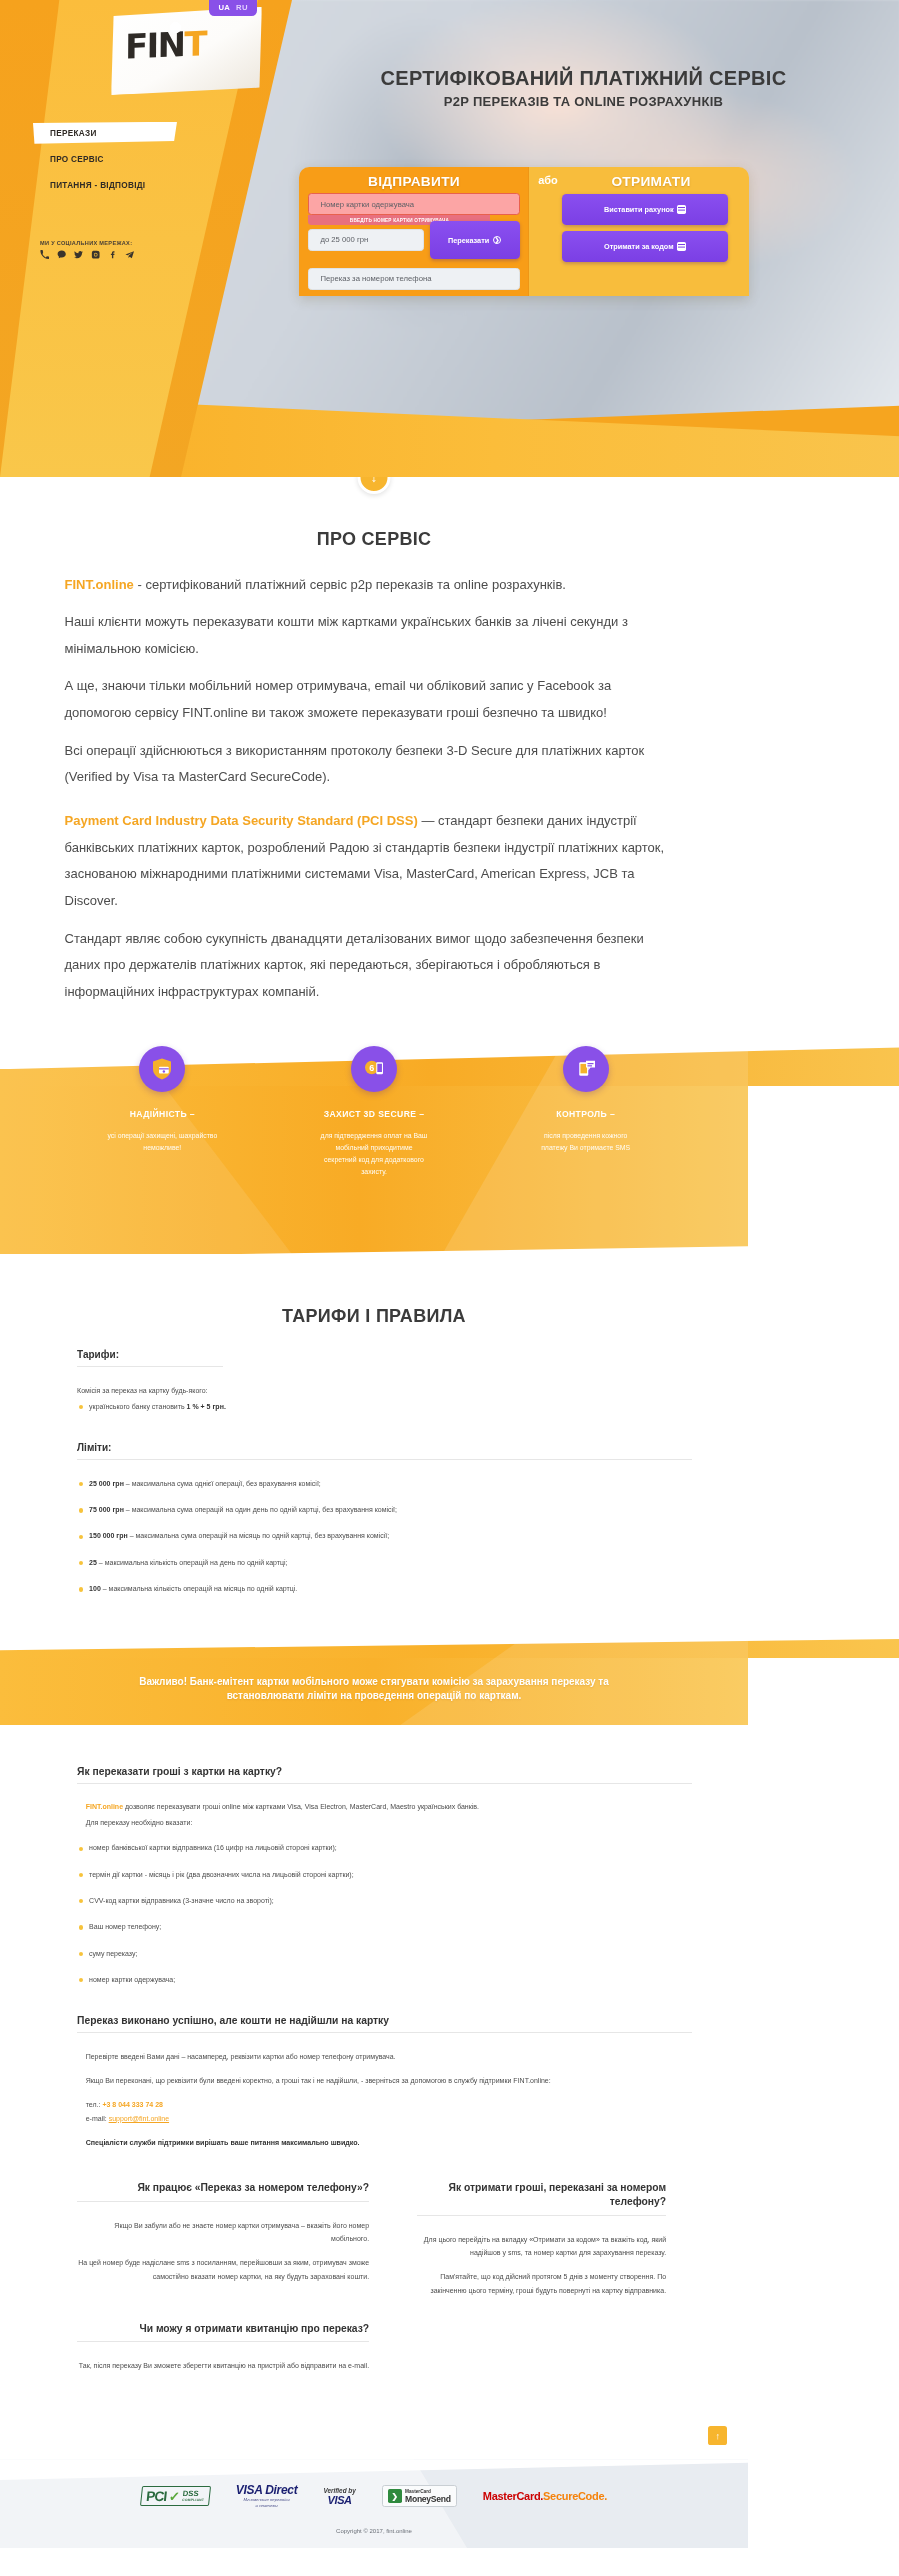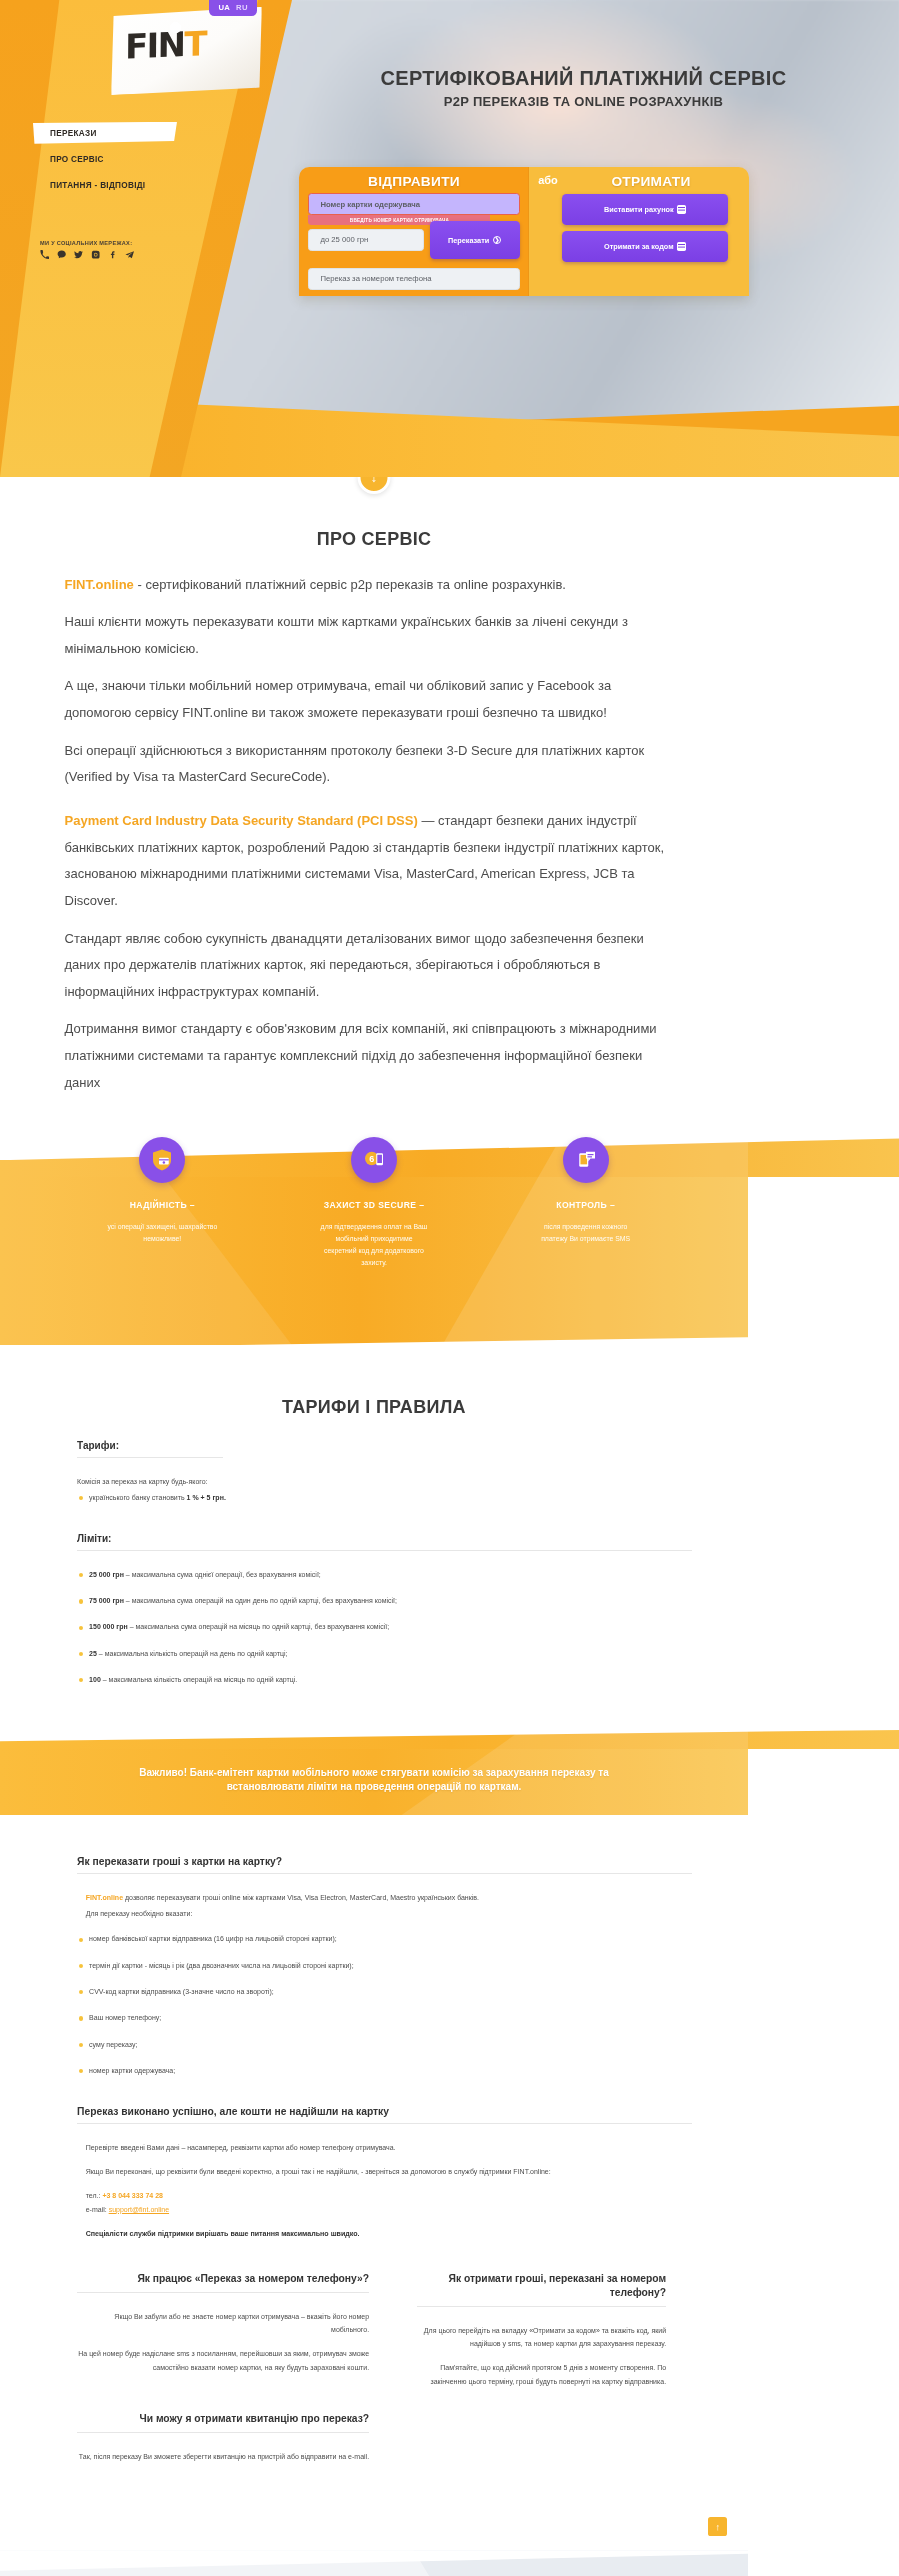--- a/index.html
+++ b/index.html
@@ -161,21 +161,21 @@
     font-size: 13.7px; font-weight: 900; color: #fff; text-align: center;
     padding-top: 6.9px; letter-spacing: 0.3px; padding-left: 24px;
     text-shadow: 0 0.9px 1.7px rgba(140,80,0,.3);
   }
   .inp {
     background: #eef1f4; border: 0.9px solid #dfe3e7; border-radius: 3.4px;
     height: 22px; font-size: 7.7px; color: #5d6066;
     display: flex; align-items: center; padding-left: 11px;
     font-family: "Liberation Sans", sans-serif;
   }
-  .inp-card { margin: 4.3px 9.4px 0 9.4px; border: 1.3px solid #e8614d; background:#c4b5fd;font-weight:bold; }
+  .inp-card { margin: 4.3px 9.4px 0 9.4px; border: 1.3px solid #e8614d; background:#fca5a5; }
   .err-badge {
     margin: 0 9.4px; background: #e8707f; color:#fff;
     font-size: 4.7px; font-weight: bold; letter-spacing: 0.2px;
     text-align: center; padding: 2.6px 0 2.6px; border-radius: 0 0 3.4px 3.4px;
     width: 182px;
   }
   .row-amount { display: flex; gap: 5.2px; margin: 3.4px 9.4px 0 9.4px; }
   .inp-amount { flex: 0 0 116px; }
   .btn-purple {
     background: linear-gradient(180deg,#8a4ff0 0%, #7b3fe4 100%);
@@ -492,21 +492,20 @@
 
   <section class="about">
     <div class="container">
       <div class="sec-title">ПРО СЕРВІС</div>
       <p class="wide"><span class="hl">FINT.online</span><span> - сертифікований платіжний сервіс p2p переказів та online розрахунків.</span></p>
       <p class="wide">Наші клієнти можуть переказувати кошти між картками українських банків за лічені секунди з мінімальною комісією.</p>
       <p class="wide">А ще, знаючи тільки мобільний номер отримувача, email чи обліковий запис у Facebook за допомогою сервісу FINT.online ви також зможете переказувати гроші безпечно та швидко!</p>
       <p class="wide">Всі операції здійснюються з використанням протоколу безпеки 3-D Secure для платіжних карток (Verified by Visa та MasterCard SecureCode).</p>
       <p class="wide" style="margin-top:17px"><span class="hl">Payment Card Industry Data Security Standard (PCI DSS)</span><span> — стандарт безпеки даних індустрії банківських платіжних карток, розроблений Радою зі стандартів безпеки індустрії платіжних карток, заснованою міжнародними платіжними системами Visa, MasterCard, American Express, JCB та Discover.</span></p>
       <p class="wide">Стандарт являє собою сукупність дванадцяти деталізованих вимог щодо забезпечення безпеки даних про держателів платіжних карток, які передаються, зберігаються і обробляються в інформаційних інфраструктурах компаній.</p>
-      <p class="wide">Дотримання вимог стандарту є обов'язковим для всіх компаній, які співпрацюють з міжнародними платіжними системами та гарантує комплексний підхід до забезпечення інформаційної безпеки даних</p>
     </div>
   </section>
 
   <section class="features">
     <div class="feat-shade"></div>
     <div class="feat-shade2"></div>
     <div class="feat-row">
 
       <div class="feat">
         <div class="feat-icon">

